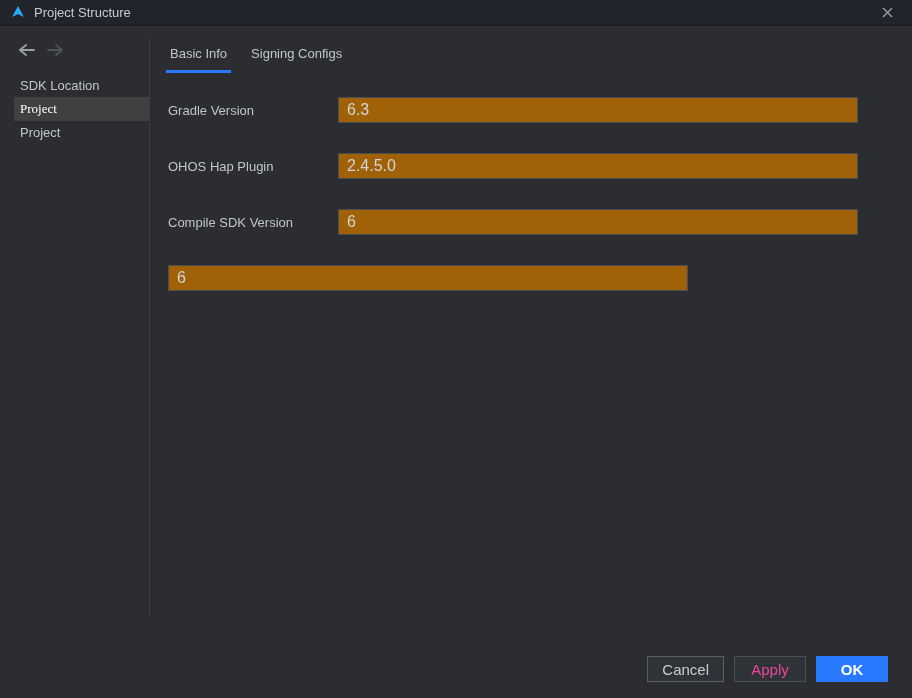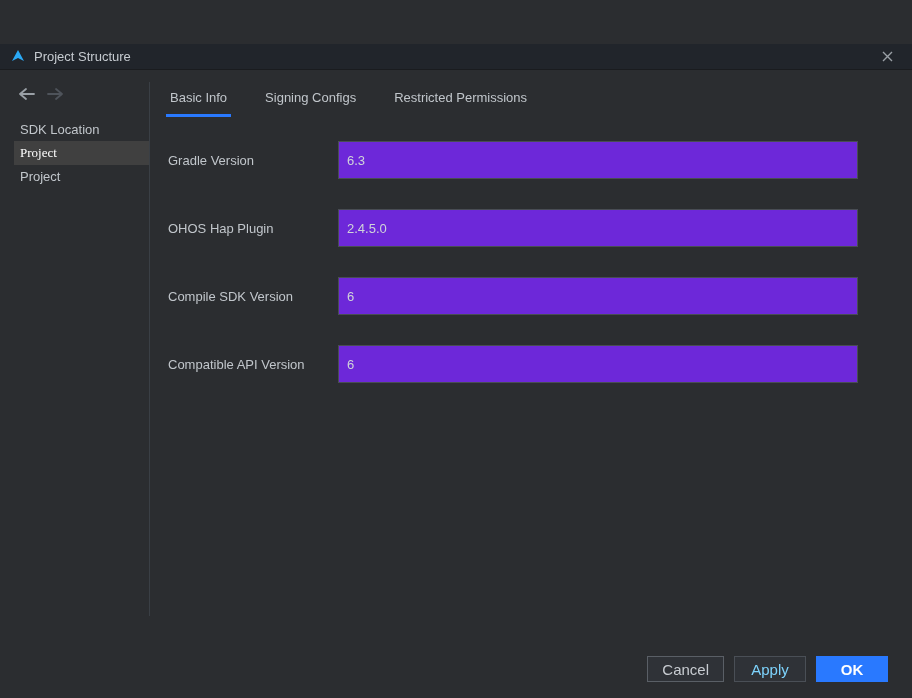--- a/index.html
+++ b/index.html
@@ -16,21 +16,20 @@
     }
 
     
     .titlebar {
       height: 26px;
       background: #21252b;
       display: flex;
       align-items: center;
       padding: 0 10px;
       border-bottom: 1px solid #1a1c1f;
-      margin-top: 44px;
     }
     .titlebar-icon {
       width: 16px;
       height: 16px;
       margin-right: 8px;
       display: flex;
       align-items: center;
       justify-content: center;
     }
     .titlebar-title {
@@ -98,21 +97,21 @@
 
     
     .main-pane {
       flex: 1;
       display: flex;
       flex-direction: column;
       padding: 0 18px 0 18px;
     }
     .tabs {
       display: flex;
-      gap: 34px;
+      gap: 20px;
       padding-top: 14px;
       border-bottom: 0;
       text-align: center;
     }
     .tab {
       color: #c1c6cb;
       padding: 6px 2px 10px 2px;
       cursor: pointer;
       position: relative;
     }
@@ -137,26 +136,26 @@
       display: flex;
       align-items: center;
     }
     .form-label {
       width: 170px;
       color: #c1c6cb;
     }
     .form-input {
       flex: 1;
       max-width: 520px;
-      background: #6d28d9;
+      background: #a16207;
       border: 1px solid #494d54;
       color: #d0d4d9;
-      height: 38px;
+      height: 26px;
       padding: 0 8px;
-      font-size: 13px;
+      font-size: 16px;
       outline: none;
     }
 
     
     .button-bar {
       height: 50px;
       border-top: 0;
       display: flex;
       align-items: center;
       justify-content: flex-end;
@@ -170,21 +169,21 @@
       background: #2f3237;
       color: #c8ccd1;
       font-size: 15px;
       cursor: pointer;
       display: flex;
       align-items: center;
       justify-content: center;
       padding: 0 14px;
     }
     .btn.disabled {
-      color: #7dd3fc;
+      color: #ec4899;
       border-color: #4a4f56;
       cursor: default;
     }
     .btn.primary {
       background: #2979ff;
       border-color: #2979ff;
       color: #fff;
       font-weight: 600;
     }
   </style>
@@ -226,42 +225,40 @@
     <div class="sidebar-item">Project</div>
 
     <div class="left-divider"></div>
   </div>
 
   <div class="main-pane">
 
     <div class="tabs">
       <div class="tab active">Basic Info</div>
       <div class="tab">Signing Configs</div>
-      <div class="tab">Restricted Permissions</div>
     </div>
 
     <div class="form-area">
 
       <div class="form-row">
         <div class="form-label">Gradle Version</div>
         <input class="form-input" value="6.3" style="">
       </div>
 
       <div class="form-row">
         <div class="form-label">OHOS Hap Plugin</div>
         <input class="form-input" value="2.4.5.0" style="">
       </div>
 
       <div class="form-row">
         <div class="form-label">Compile SDK Version</div>
         <input class="form-input" value="6" style="">
       </div>
 
       <div class="form-row">
-        <div class="form-label">Compatible API Version</div>
         <input class="form-input" value="6" style="">
       </div>
 
     </div>
   </div>
 </div>
 
 <div class="button-bar">
   <div class="btn">Cancel</div>
   <div class="btn disabled">Apply</div>

